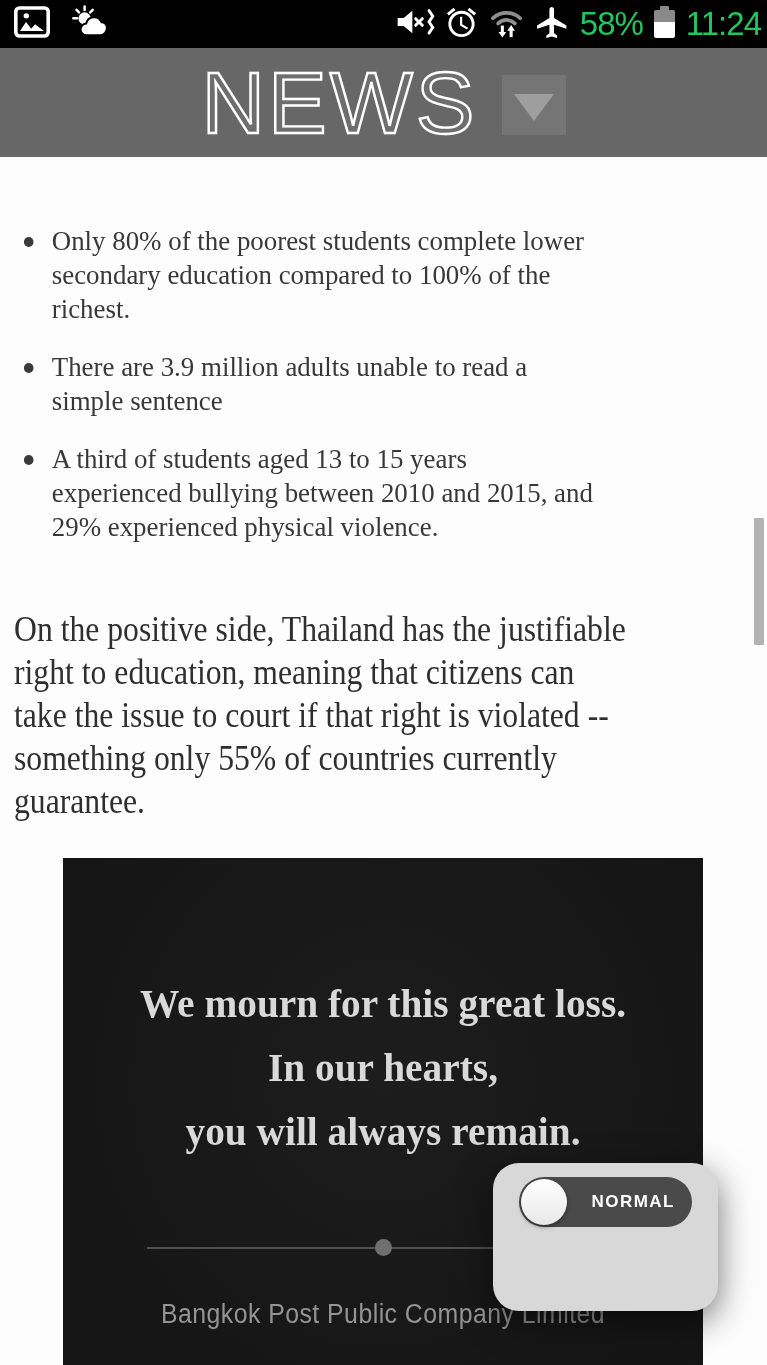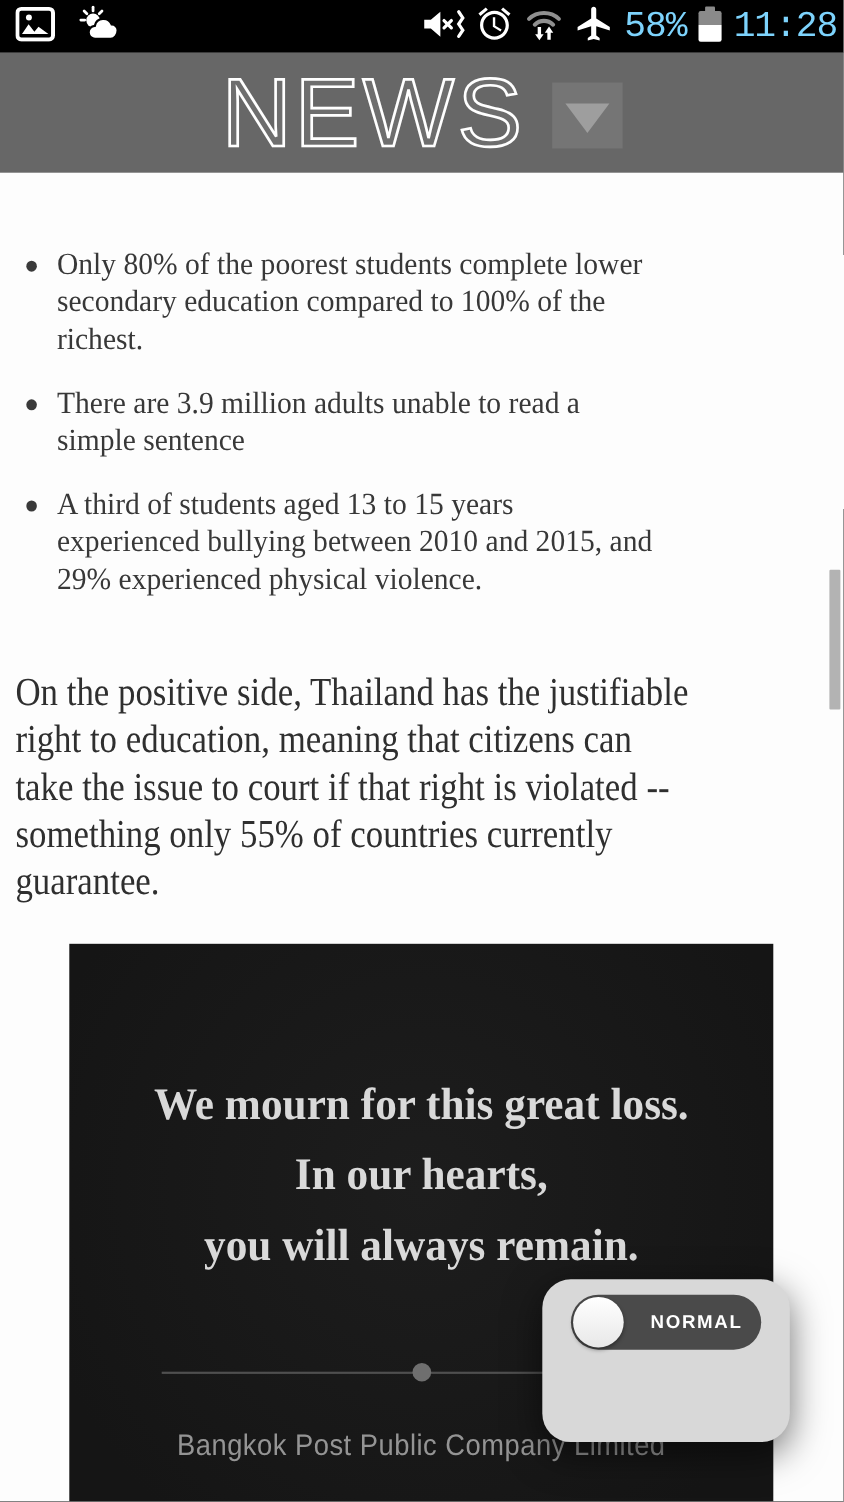--- a/index.html
+++ b/index.html
@@ -9,21 +9,21 @@
     background:#fdfdfd; font-family:"Liberation Sans", sans-serif;
     margin:0 auto;
   }
   
   .status-bar{
     height:48px; background:#000; display:flex; align-items:center;
     justify-content:space-between; padding:0 6px 0 14px;
   }
   .sb-left{ display:flex; align-items:center; gap:22px; }
   .sb-right{ display:flex; align-items:center; gap:9px; }
-  .sb-text{ color:#7dd3fc; font-size:33px; font-weight:400; letter-spacing:-1px;font-family:Liberation Mono, monospace; }
+  .sb-text{ color:#22c55e; font-size:33px; font-weight:400; letter-spacing:-1px; }
   .battery{ width:21px; height:28px; position:relative; margin:0 2px;
     background:linear-gradient(#8a8a8a 0 44%, #ffffff 44%); border-radius:2px; }
   .battery::before{ content:""; position:absolute; top:-4px; left:6px; width:9px; height:4px;
     background:#8a8a8a; border-radius:1px 1px 0 0; }
   
   .header{
     height:109px; background:#676767; display:flex; align-items:center;
     justify-content:center; gap:24px;
   }
   .header-title{
@@ -143,21 +143,21 @@
           <path d="M12.5 17.3l2.5-3.6 2.5 3.6z" fill="#fff"></path>
         </svg>
       </span>
       <span>
         <svg width="37" height="37" viewBox="0 0 24 24">
           <path fill="#fff" d="M21 16v-2l-8-5V3.5c0-.83-.67-1.5-1.5-1.5S10 2.67 10 3.5V9l-8 5v2l8-2.5V19l-2 1.5V22l3.5-1 3.5 1v-1.5L13 19v-5.5l8 2.5z"></path>
         </svg>
       </span>
       <span class="sb-text">58%</span>
       <span class="battery"></span>
-      <span class="sb-text">11:28</span>
+      <span class="sb-text">11:24</span>
     </div>
   </div>
 
   <div class="header">
     <span class="header-title">NEWS</span>
     <button class="dropdown-btn">
       <span class="dropdown-tri"></span>
     </button>
   </div>
 

